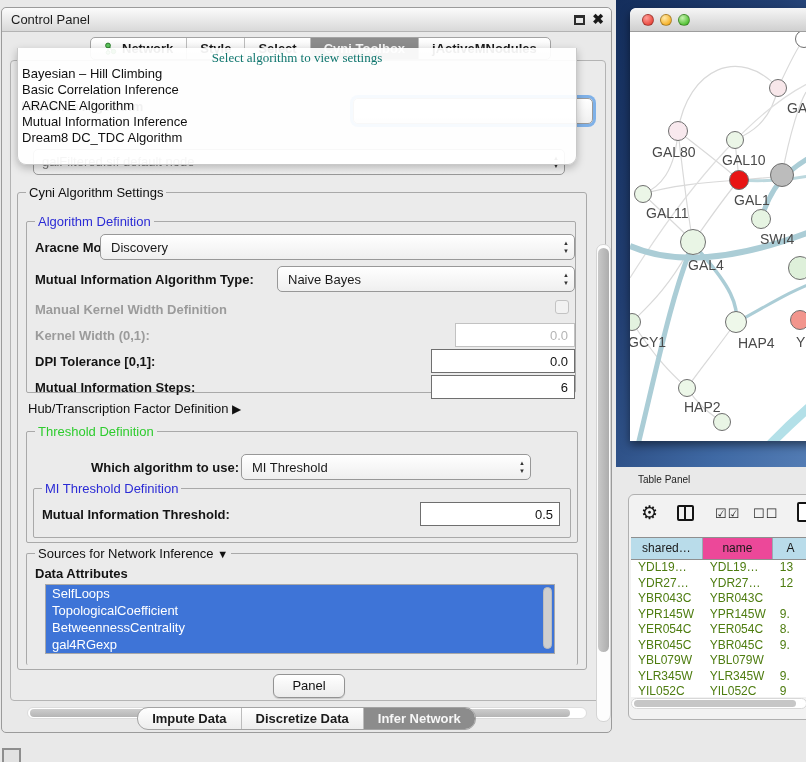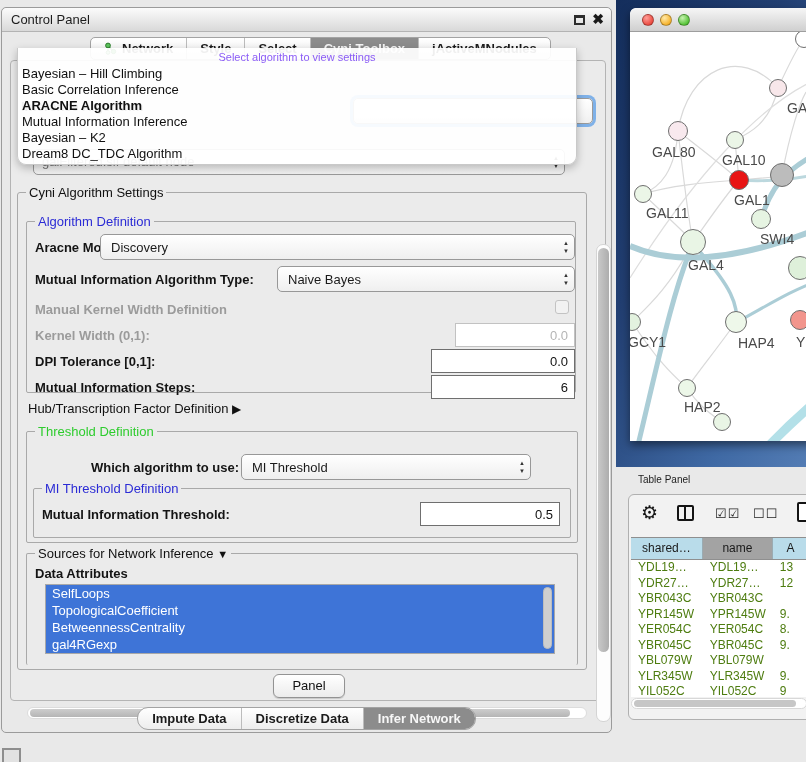--- a/index.html
+++ b/index.html
@@ -33,23 +33,23 @@
   
   .ghost-label { position:absolute; left:10px; top:38px; font-size:13px; font-weight:bold; color:#333; }
   .ghost-combo { position:absolute; border:1px solid #9a9a9a; border-radius:5px;
     background:linear-gradient(#ffffff,#f0f0f0); height:26px; font-size:13px; color:#444; padding:4px 8px; }
   .focus-ring { box-shadow:0 0 0 3px #7fb1e8; }
 
   
   .algo-popup { position:absolute; left:17px; top:48px; width:560px; height:117px;
     background:rgba(255,255,255,0.93); border:1px solid #c9c9c9; border-top:none;
     border-radius:0 0 9px 9px; box-shadow:0 3px 8px rgba(0,0,0,0.25); z-index:30; padding-top:1px; }
-  .algo-placeholder { text-align:center; font-size:11px; color:#8b5cf6; height:17px; line-height:17px; }
+  .algo-placeholder { text-align:center; font-size:13px; color:#0f766e; height:17px; line-height:17px;font-family:Liberation Serif, serif; }
   .algo-item { font-size:13px; color:#101010; height:16px; line-height:16px; padding-left:4px; white-space:nowrap; }
-  .algo-item.selected { font-weight:bold; }
+  .algo-item.selected { font-weight:normal; }
 
   
   .grp { position:absolute; border:1px solid #a9a9a9; border-radius:2px; }
   .grp-legend { position:absolute; top:-8px; left:8px; background:#ebebeb; padding:0 3px;
     font-size:13px; color:#111; white-space:nowrap; }
   .grp-legend.blue { color:#2b2bd5; }
   .grp-legend.green { color:#2ecc2e; }
 
   .lbl { position:absolute; font-size:13px; font-weight:bold; color:#141414; white-space:nowrap; }
   .lbl.gray { color:#9b9b9b; }
@@ -117,21 +117,21 @@
   .icon-columns:before { content:""; position:absolute; left:5px; top:0; bottom:0; width:2px; background:#141414; }
   .icon-checks { position:absolute; left:86px; top:11px; font-size:13px; color:#232323; letter-spacing:1px; }
   .icon-unchecks { position:absolute; left:124px; top:11px; font-size:13px; color:#232323; letter-spacing:1px; }
   .icon-doc { position:absolute; left:168px; top:7px; width:16px; height:20px;
     border:2px solid #141414; border-radius:2px; background:#fff; }
   .tp-table { position:absolute; left:2px; top:42px; right:0; }
   .tp-header { display:flex; border-top:1px solid #8f8f8f; border-bottom:1px solid #8f8f8f; height:23px; }
   .tp-hcell { font-size:12px; color:#1a1a1a; text-align:center; line-height:21px;
     border-right:1px solid #9aabb2; overflow:hidden; white-space:nowrap; }
   .tp-hcell.blue { background:#b9dcea; }
-  .tp-hcell.gray { background:#a3a3a3; }
+  .tp-hcell.gray { background:#ec4899; }
   .tp-rows { background:#ffffff; height:137px; overflow:hidden; }
   .tp-row { display:flex; height:15.5px; }
   .tp-cell { font-size:12px; color:#4d7c0f; padding-left:7px; white-space:nowrap; overflow:hidden; }
   .tp-hscroll { position:absolute; left:2px; top:203px; width:176px; height:11px;
     background:#fff; border:1px solid #d8d8d8; border-radius:6px; }
   .tp-hscroll-thumb { position:absolute; left:2px; top:1px; width:162px; height:7px;
     background:#c6c6c6; border-radius:4px; }
 
   .corner-chip { position:absolute; left:2px; top:748px; width:19px; height:16px;
     border:2px solid #8e8e8e; background:#e2e2e2; }
@@ -269,21 +269,20 @@
   </div>
 </div>
 
 <div class="algo-popup">
   <div class="algo-placeholder">Select algorithm to view settings</div>
   <div id="algo-items">
       <div class="algo-item">Bayesian – Hill Climbing</div>
       <div class="algo-item">Basic Correlation Inference</div>
       <div class="algo-item selected">ARACNE Algorithm</div>
       <div class="algo-item">Mutual Information Inference</div>
-      <div class="algo-item">Bayesian – K2</div>
       <div class="algo-item">Dream8 DC_TDC Algorithm</div>
     </div>
 </div>
 
 <div class="desktop"></div>
 
 <div class="net-window">
   <div class="net-titlebar">
     <span class="traffic t-red"></span>
     <span class="traffic t-yellow"></span>

